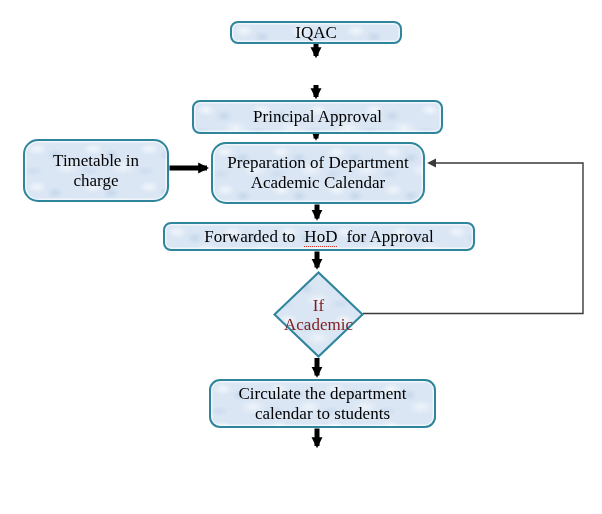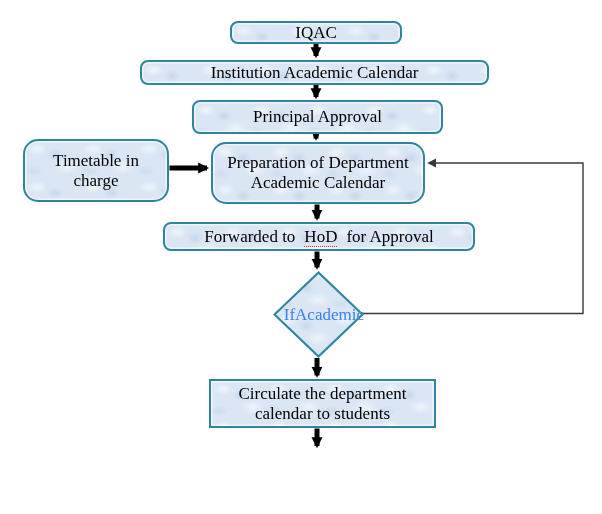--- a/index.html
+++ b/index.html
@@ -28,39 +28,39 @@
   .paperfill {
     background-color: #dae6f4;
     background-image:
       radial-gradient(ellipse 16px 10px at 12px 8px,  rgba(255,255,255,0.60), rgba(255,255,255,0) 65%),
       radial-gradient(ellipse 20px 12px at 42px 26px, rgba(255,255,255,0.50), rgba(255,255,255,0) 65%),
       radial-gradient(ellipse 12px 9px  at 30px 14px, rgba(183,204,228,0.55), rgba(183,204,228,0) 70%),
       radial-gradient(ellipse 14px 8px  at 8px 30px,  rgba(197,214,236,0.60), rgba(197,214,236,0) 70%);
     background-size: 56px 38px;
   }
   .r-sm { border-radius: 8px; }
-  .r-md { border-radius: 0; justify-content: flex-end; }
+  .r-md { border-radius: 11px; justify-content: flex-end; }
   .r-lg { border-radius: 15px; }
   .fwd > span + span { margin-left: 0.28em; }
   .misspelled { border-bottom: 1.7px dotted #d93025; }
   .diamond { position: absolute; left: 273px; top: 271px; width: 91px; height: 87px; }
   .d-border {
     position: absolute; inset: 0;
     background: #2e859c;
     clip-path: polygon(50% 0, 100% 50%, 50% 100%, 0 50%);
   }
   .d-fill {
     position: absolute; inset: 3px;
     clip-path: polygon(50% 0, 100% 50%, 50% 100%, 0 50%);
   }
   .d-text {
     position: absolute; inset: 0;
-    display: flex; flex-direction: row;
-    align-items: center; justify-content: flex-end;
-    font-size: 17px; line-height: 19px; color: #3b82f6;
+    display: flex; flex-direction: column;
+    align-items: center; justify-content: center;
+    font-size: 17px; line-height: 19px; color: #7f1d1d;
     text-align: center;
   }
 </style>
 </head>
 <body>
 
 <div class="stage">
 
   <svg class="wires" width="602" height="514" viewBox="0 0 602 514">
     <defs>
@@ -81,23 +81,20 @@
     <path d="M317 358 V375.5" stroke="#000" stroke-width="5" marker-end="url(#mthick)"></path>
     <path d="M317 428.5 V446" stroke="#000" stroke-width="5" marker-end="url(#mthick)"></path>
 
     <path d="M363 313.5 H583 V163 H429" fill="none" stroke="#3a3a3a" stroke-width="1.4" marker-end="url(#mthin)"></path>
   </svg>
 
   <div class="node paperfill r-sm" style="left:230px; top:21px; width:172px; height:23px;">
     <span>IQAC</span>
   </div>
 
-  <div class="node paperfill r-sm" style="left:140px; top:60px; width:349px; height:25px;">
-    <span>Institution Academic Calendar</span>
-  </div>
 
   <div class="node paperfill r-sm" style="left:192px; top:100px; width:251px; height:34px;">
     <span>Principal Approval</span>
   </div>
 
   <div class="node paperfill r-lg" style="left:23px; top:139px; width:146px; height:63px;">
     <span>Timetable in charge</span>
   </div>
 
   <div class="node paperfill r-lg" style="left:211px; top:142px; width:214px; height:62px;">

